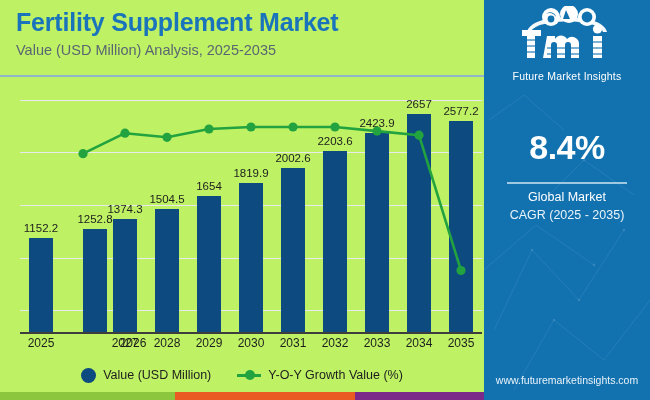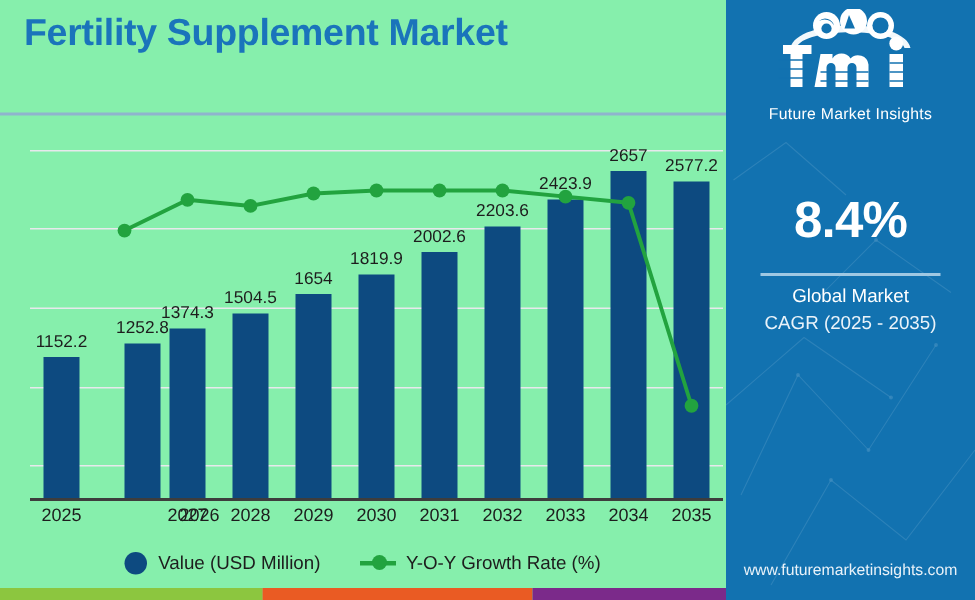--- a/index.html
+++ b/index.html
@@ -5,21 +5,21 @@
   * { margin:0; padding:0; box-sizing:border-box; }
   html, body { width:650px; height:400px; }
   body {
     font-family:"Liberation Sans", sans-serif;
     background:#ffffff;
     overflow:hidden;
   }
   #root { position:relative; width:650px; height:400px; }
 
   
-  #left { position:absolute; left:0; top:0; width:484px; height:400px; background:#86efac; }
+  #left { position:absolute; left:0; top:0; width:484px; height:400px; background:#bef264; }
 
   #header { position:absolute; left:0; top:0; width:484px; height:76px; }
   #title {
     position:absolute; left:16px; top:8px;
     font-size:25px; font-weight:bold; color:#1a74bb;
     letter-spacing:-0.2px; white-space:nowrap;
   }
   #subtitle {
     position:absolute; left:16px; top:42px;
     font-size:14.5px; color:#5a6672; white-space:nowrap;
@@ -108,20 +108,21 @@
 </style>
 </head>
 <body>
 
 <div id="root">
 
   <div id="left">
 
     <div id="header">
       <div id="title">Fertility Supplement Market</div>
+      <div id="subtitle">Value (USD Million) Analysis, 2025-2035</div>
       <div id="header-rule"></div>
     </div>
 
     <div id="plot">
       <div class="gridline" style="top:14px"></div>
       <div class="gridline" style="top:66px"></div>
       <div class="gridline" style="top:119px"></div>
       <div class="gridline" style="top:172px"></div>
       <div class="gridline" style="top:224px"></div>
 
@@ -205,21 +206,21 @@
         <div class="xtick" style="left: 420px; width: 42px;">2035</div>
       </div>
 
     <div id="legend">
       <div class="legend-item">
         <span class="legend-dot"></span>
         <span class="legend-text">Value (USD Million)</span>
       </div>
       <div class="legend-item">
         <span class="legend-line"></span>
-        <span class="legend-text">Y-O-Y Growth Rate (%)</span>
+        <span class="legend-text">Y-O-Y Growth Value (%)</span>
       </div>
     </div>
 
     <div id="stripes">
       <div class="stripe-green"></div>
       <div class="stripe-orange"></div>
       <div class="stripe-purple"></div>
     </div>
   </div>
 

